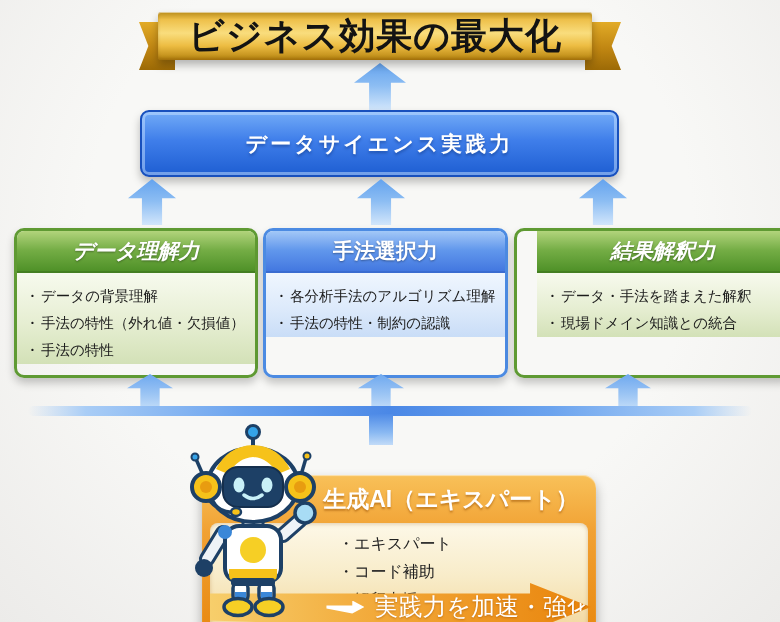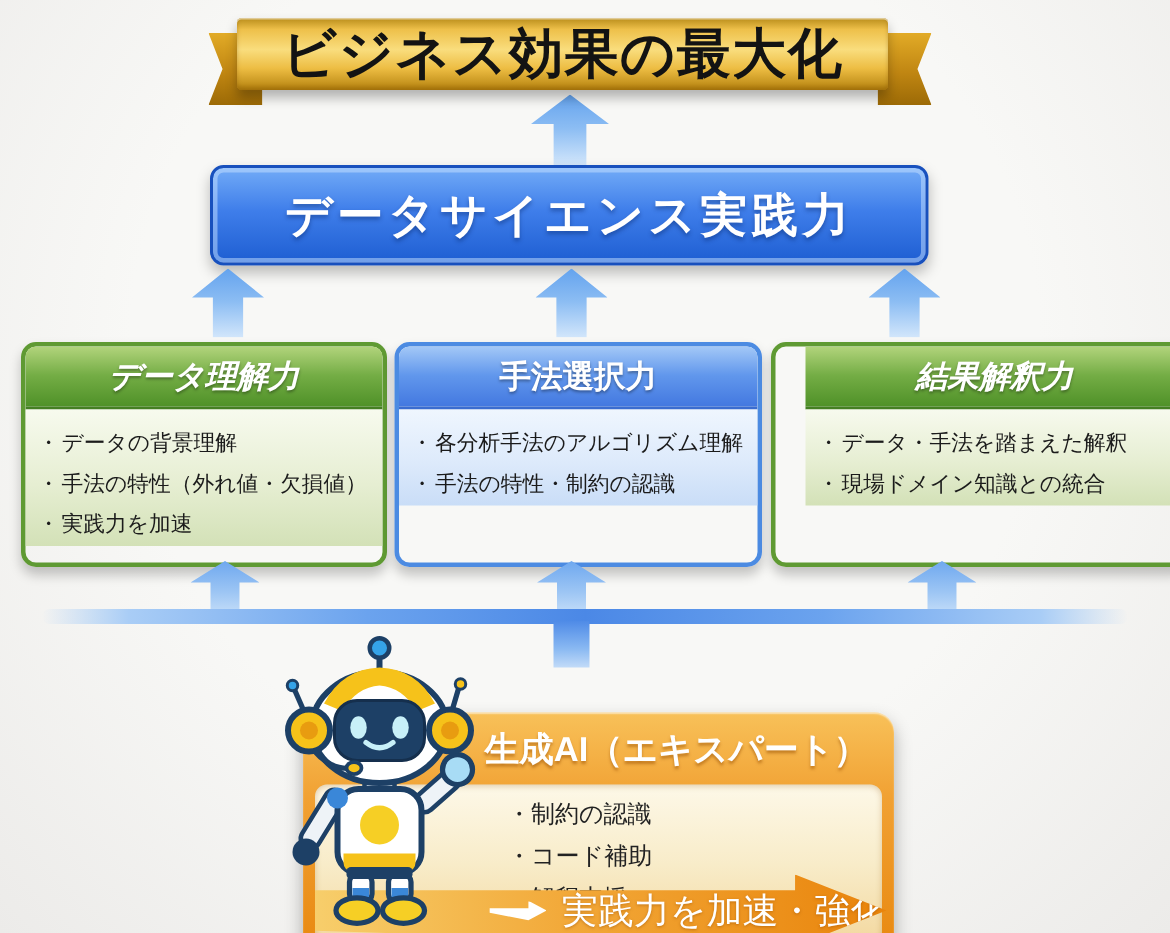--- a/index.html
+++ b/index.html
@@ -21,21 +21,21 @@
     box-shadow:0 5px 8px rgba(0,0,0,.28), inset 0 1px 0 rgba(255,255,255,.55), inset 0 -2px 3px rgba(120,75,0,.35);
     font-size:36px;font-weight:bold;color:#131313;letter-spacing:1px;
   }
   
   .main-box{
     position:absolute;left:140px;top:110px;width:475px;height:63px;
     display:flex;align-items:center;justify-content:center;
     background:linear-gradient(180deg,#72abf7 0%,#3f7eea 45%,#1e5ed2 100%);
     border:2px solid #1850bd;border-radius:9px;
     box-shadow:inset 0 0 0 3px rgba(200,225,255,.5), 0 5px 9px rgba(0,0,0,.25);
-    font-size:31px;font-weight:bold;color:#fff;letter-spacing:3px;
+    font-size:21px;font-weight:bold;color:#fff;letter-spacing:3px;
     text-shadow:0 2px 3px rgba(0,30,90,.4);
   }
   
   .arrow-up{position:absolute;
     clip-path:polygon(50% 0,100% 42%,71% 42%,71% 100%,29% 100%,29% 42%,0 42%);
     background:linear-gradient(180deg,#64a3ee 0%,#8cbdf3 48%,#d2e6fb 100%);}
   .ar-top{left:354px;top:63px;width:52px;height:47px;}
   .ar-m1{left:128px;top:179px;width:48px;height:46px;}
   .ar-m2{left:357px;top:179px;width:48px;height:46px;}
   .ar-m3{left:579px;top:179px;width:48px;height:46px;}
@@ -110,21 +110,21 @@
       <div class="li">
         <span class="blt">・</span>
         <span>データの背景理解</span>
       </div>
       <div class="li">
         <span class="blt">・</span>
         <span>手法の特性（外れ値・欠損値）</span>
       </div>
       <div class="li">
         <span class="blt">・</span>
-        <span>実践力を加速</span>
+        <span>手法の特性</span>
       </div>
     </div>
   </div>
 
   <div class="skill-box theme-blue sb2">
     <div class="skill-header">手法選択力</div>
     <div class="skill-body">
       <div class="li">
         <span class="blt">・</span>
         <span>各分析手法のアルゴリズム理解</span>
@@ -155,21 +155,21 @@
   <div class="arrow-up ar-lo lo3"></div>
   <div class="conn-bar"></div>
   <div class="conn-stem"></div>
 
   <div class="ai-box">
     <div class="ai-title">生成AI（エキスパート）</div>
     <div class="ai-panel"></div>
     <div class="ai-list">
       <div class="li">
         <span class="blt">・</span>
-        <span>制約の認識</span>
+        <span>エキスパート</span>
       </div>
       <div class="li">
         <span class="blt">・</span>
         <span>コード補助</span>
       </div>
       <div class="li">
         <span class="blt">・</span>
         <span>解釈支援</span>
       </div>
     </div>

